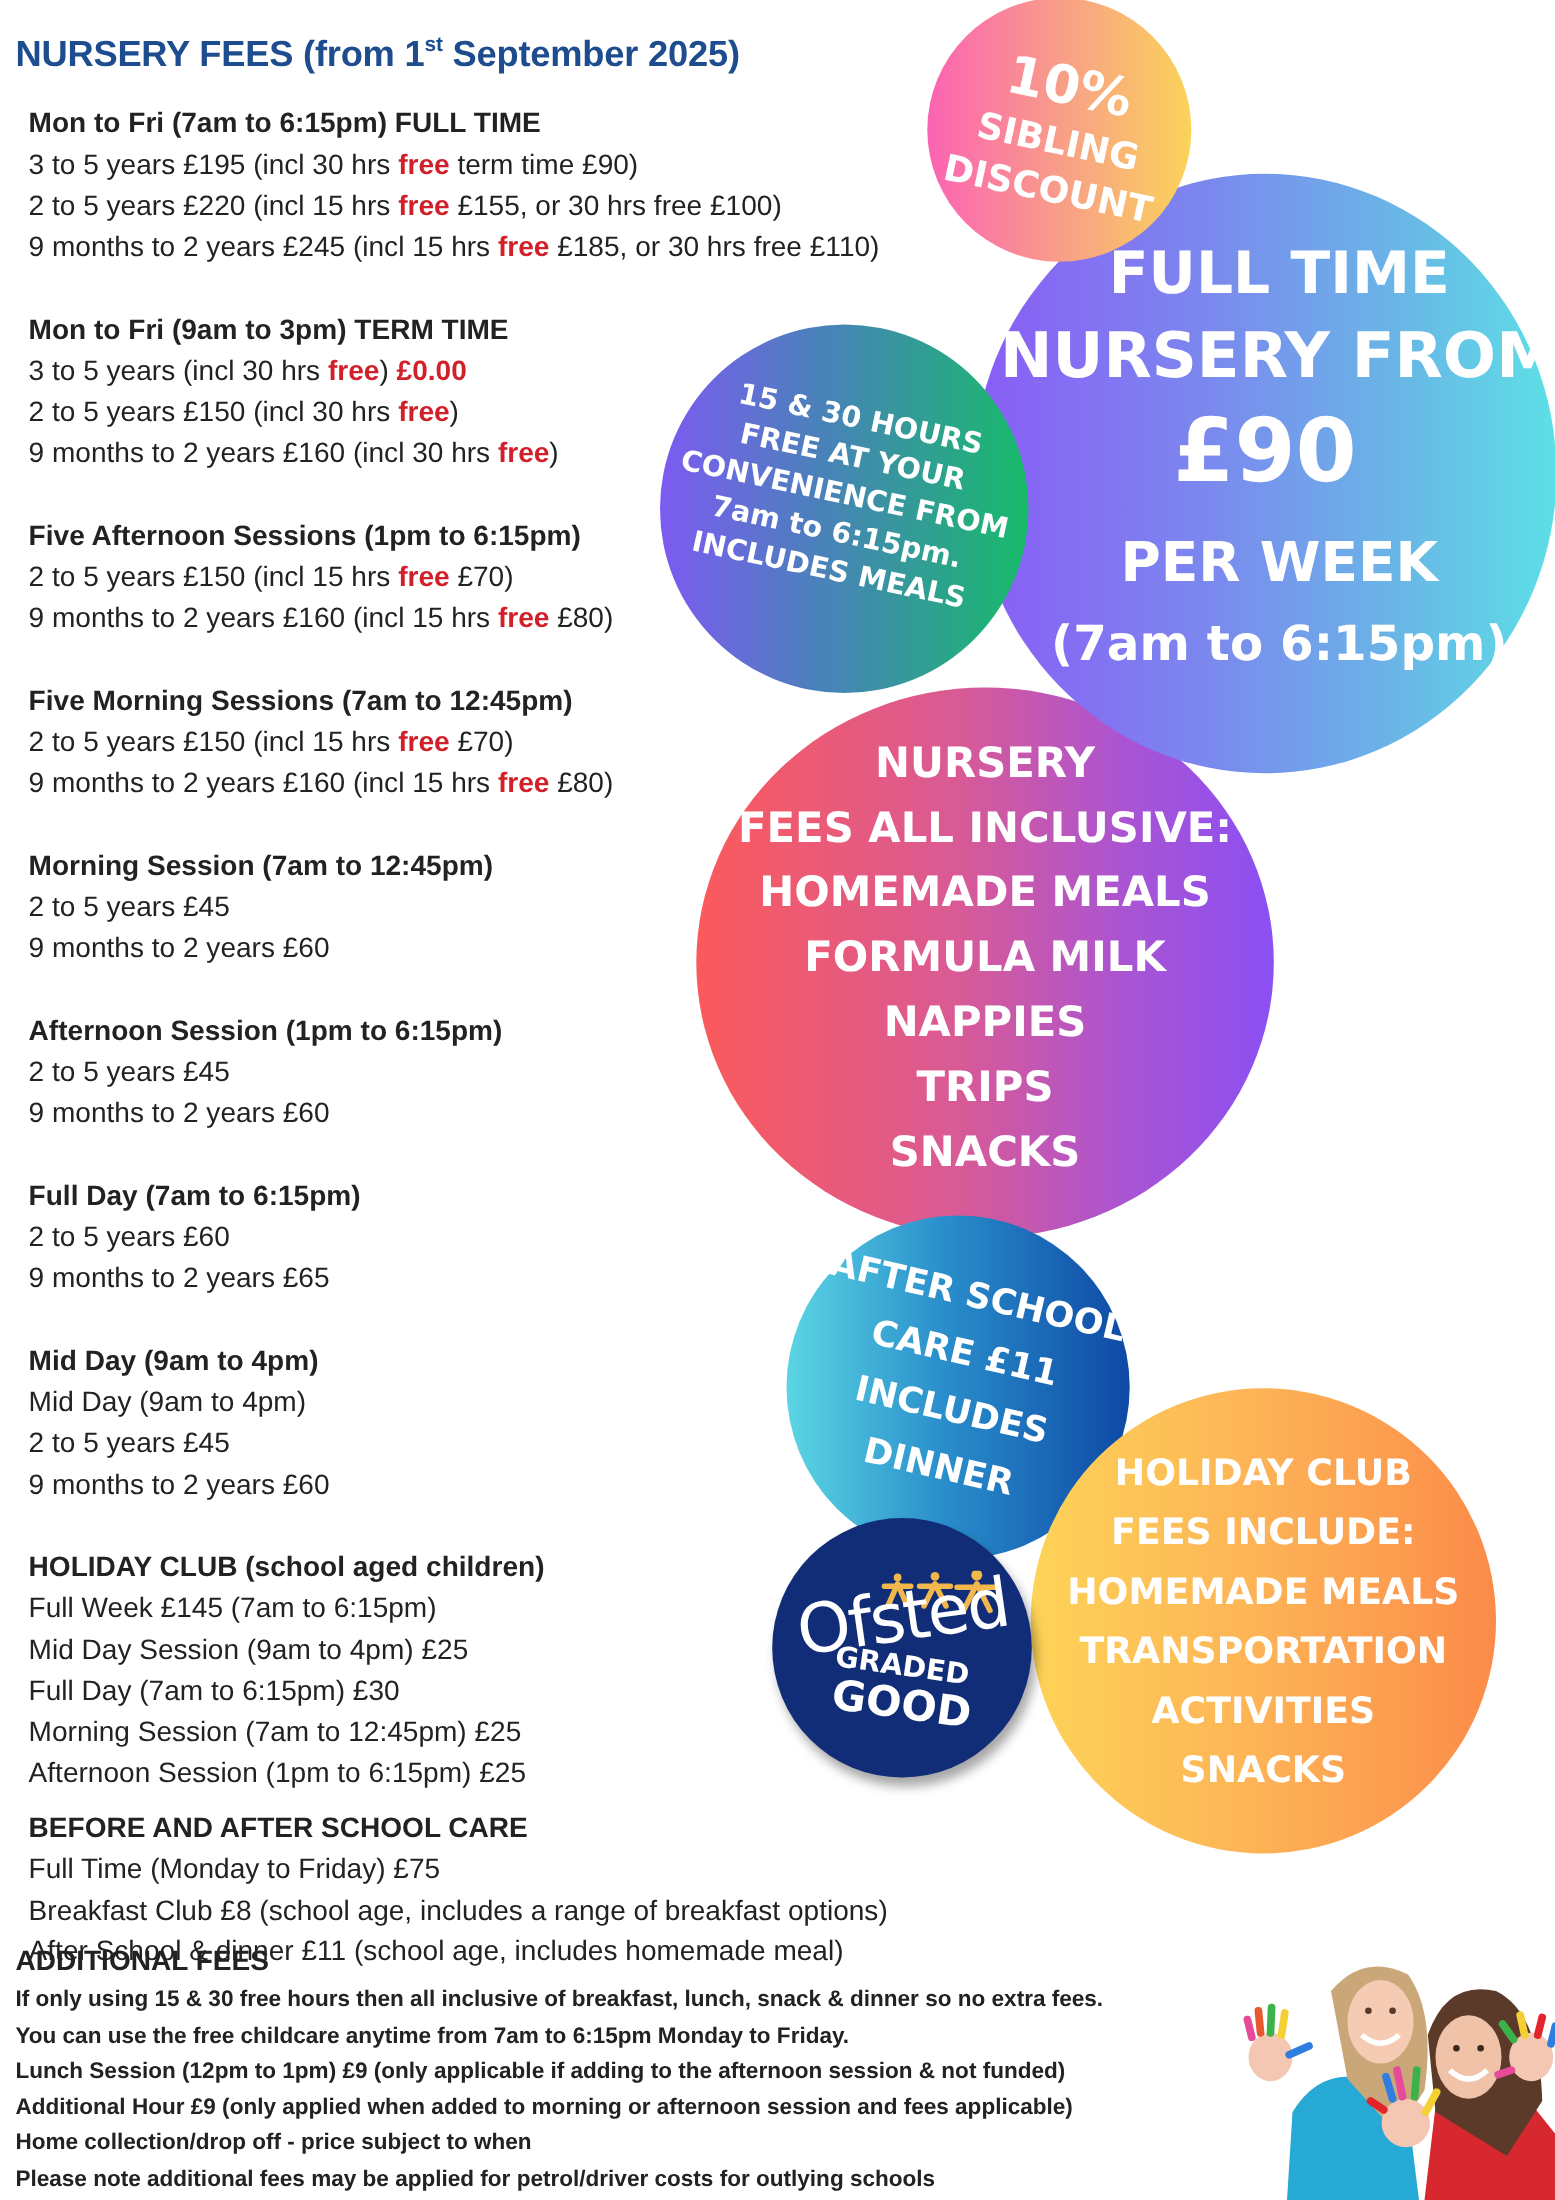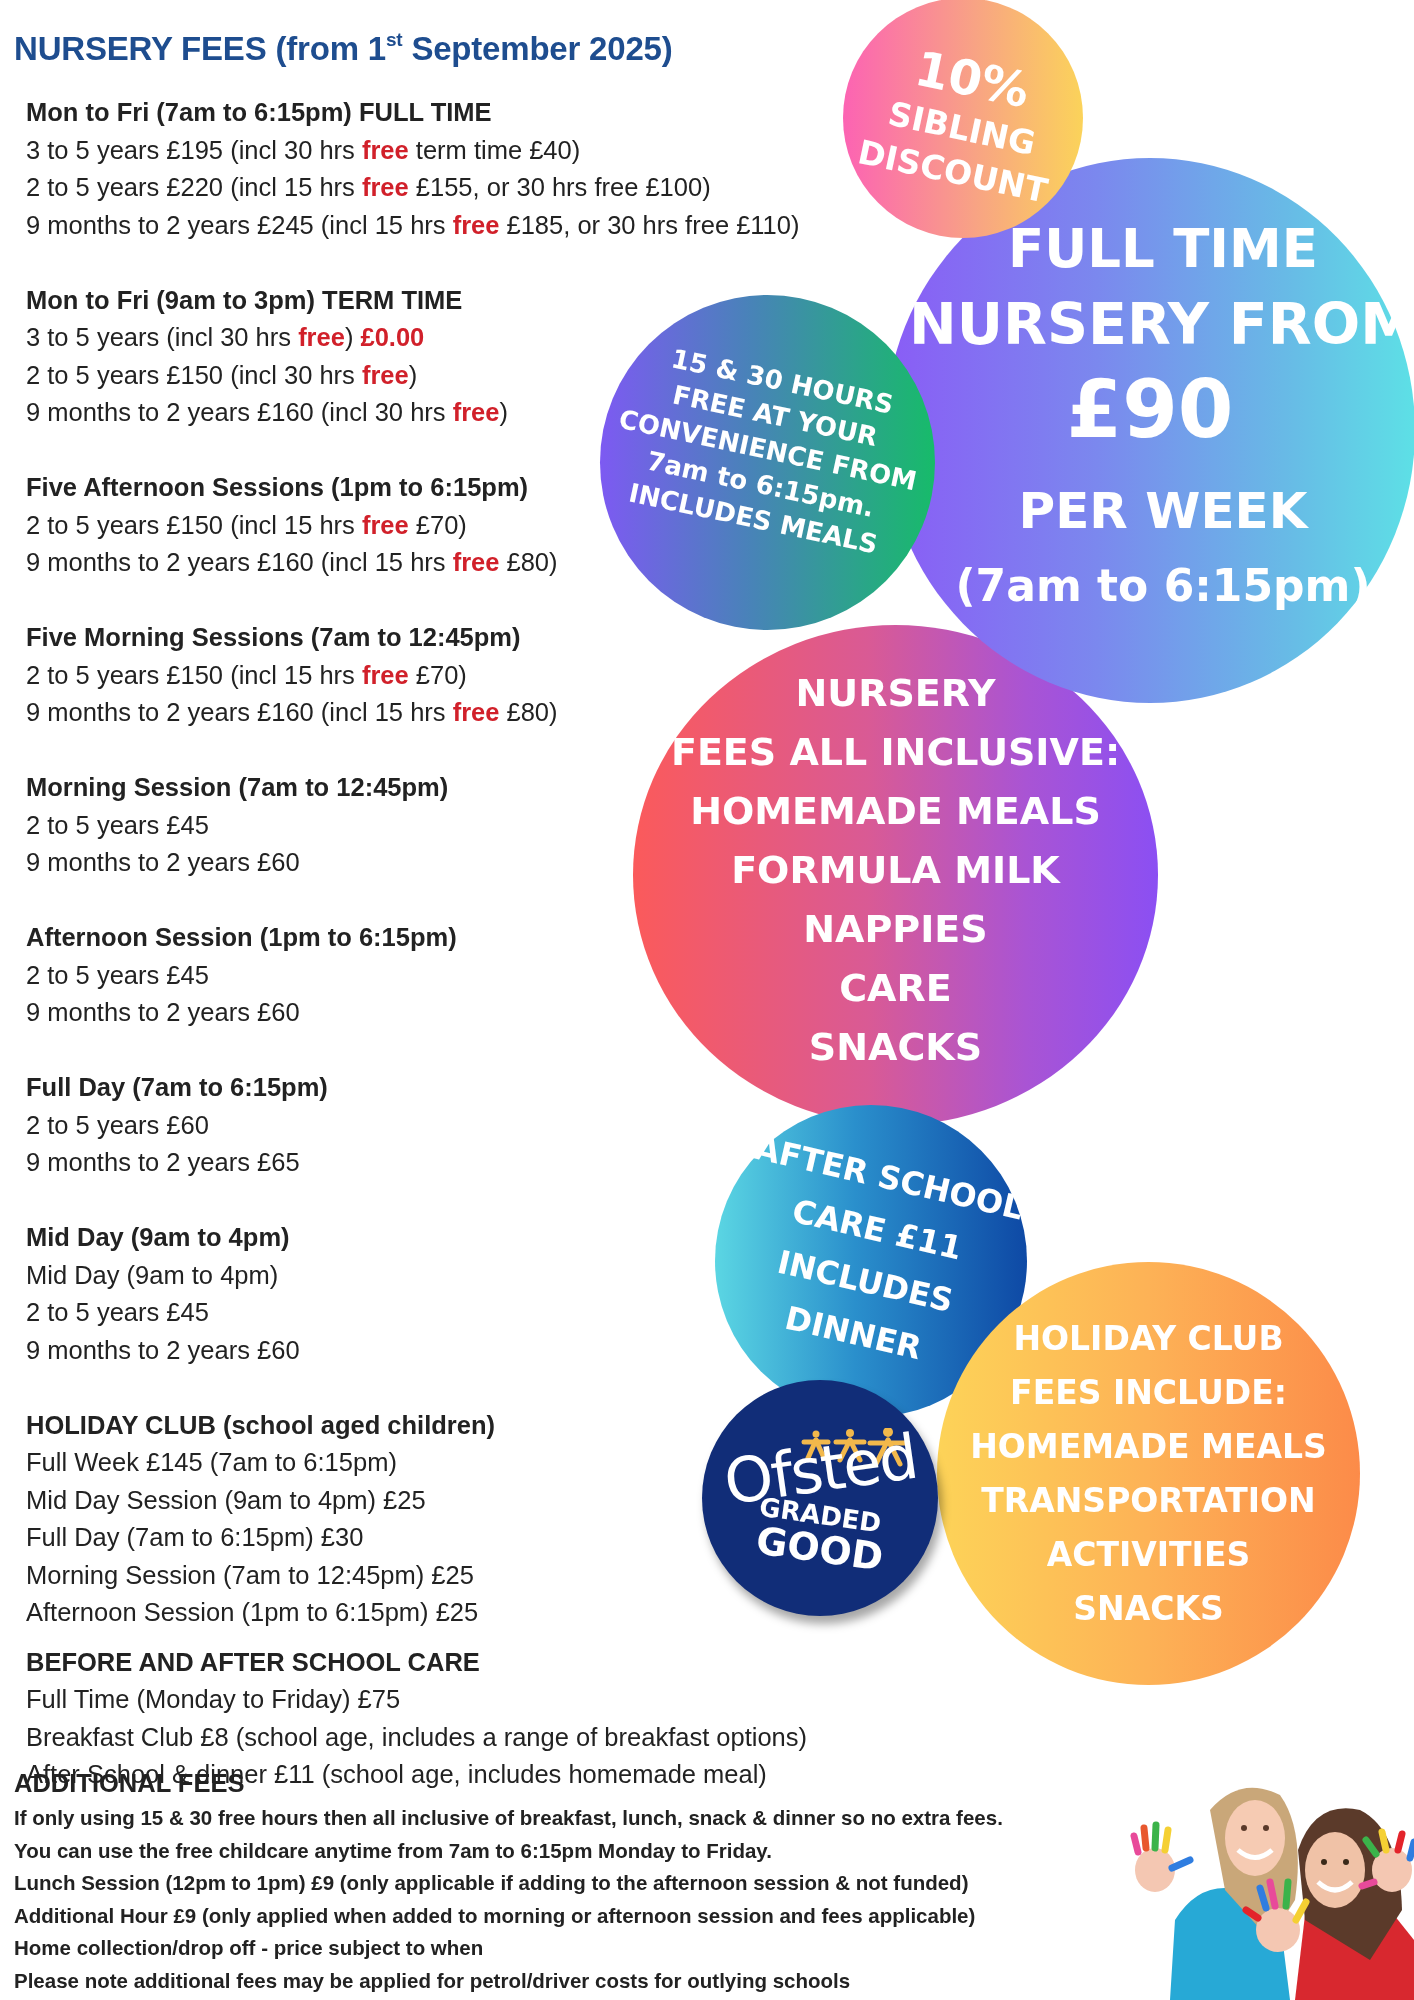--- a/index.html
+++ b/index.html
@@ -76,21 +76,21 @@
 </style>
 </head>
 <body>
 
 <h1 class="title"><span>NURSERY FEES (from 1</span><sup>st</sup><span> September 2025)</span></h1>
 
 <div class="col">
 
   <div class="section">
     <div class="line head">Mon to Fri (7am to 6:15pm) FULL TIME</div>
-    <div class="line"><span>3 to 5 years £195 (incl 30 hrs </span><span class="red">free</span><span> term time £40)</span></div>
+    <div class="line"><span>3 to 5 years £195 (incl 30 hrs </span><span class="red">free</span><span> term time £90)</span></div>
     <div class="line"><span>2 to 5 years £220 (incl 15 hrs </span><span class="red">free</span><span> £155, or 30 hrs free £100)</span></div>
     <div class="line"><span>9 months to 2 years £245 (incl 15 hrs </span><span class="red">free</span><span> £185, or 30 hrs free £110)</span></div>
   </div>
 
   <div class="section">
     <div class="line head">Mon to Fri (9am to 3pm) TERM TIME</div>
     <div class="line"><span>3 to 5 years (incl 30 hrs </span><span class="red">free</span><span>) </span><span class="red">£0.00</span></div>
     <div class="line"><span>2 to 5 years £150 (incl 30 hrs </span><span class="red">free</span><span>)</span></div>
     <div class="line"><span>9 months to 2 years £160 (incl 30 hrs </span><span class="red">free</span><span>)</span></div>
   </div>
@@ -159,21 +159,21 @@
   <div class="line">Please note additional fees may be applied for petrol/driver costs for outlying schools</div>
 </div>
 
 <div class="circle c-nursery">
   <div class="inner">
     <span class="t">NURSERY</span>
     <span class="t">FEES ALL INCLUSIVE:</span>
     <span class="t">HOMEMADE MEALS</span>
     <span class="t">FORMULA MILK</span>
     <span class="t">NAPPIES</span>
-    <span class="t">CARE</span>
+    <span class="t">TRIPS</span>
     <span class="t">SNACKS</span>
   </div>
 </div>
 
 <div class="circle c-fulltime">
   <div class="inner">
     <span class="t l1">FULL TIME</span>
     <span class="t l2">NURSERY FROM</span>
     <span class="t l3">£90</span>
     <span class="t l4">PER WEEK</span>

